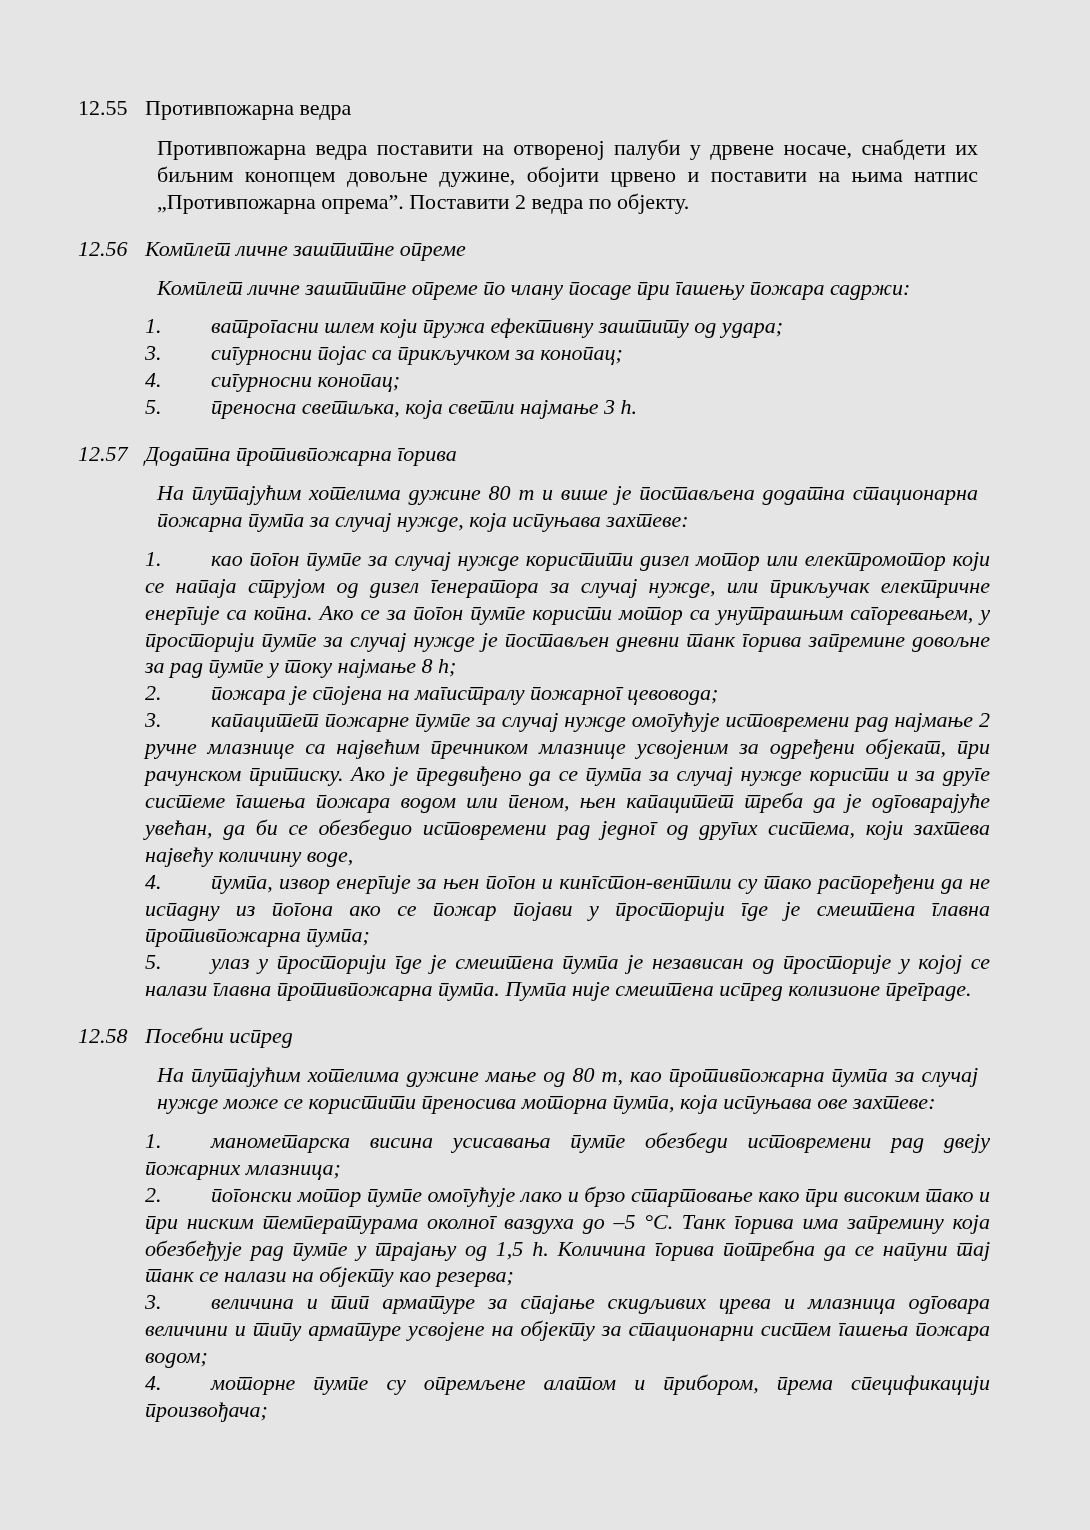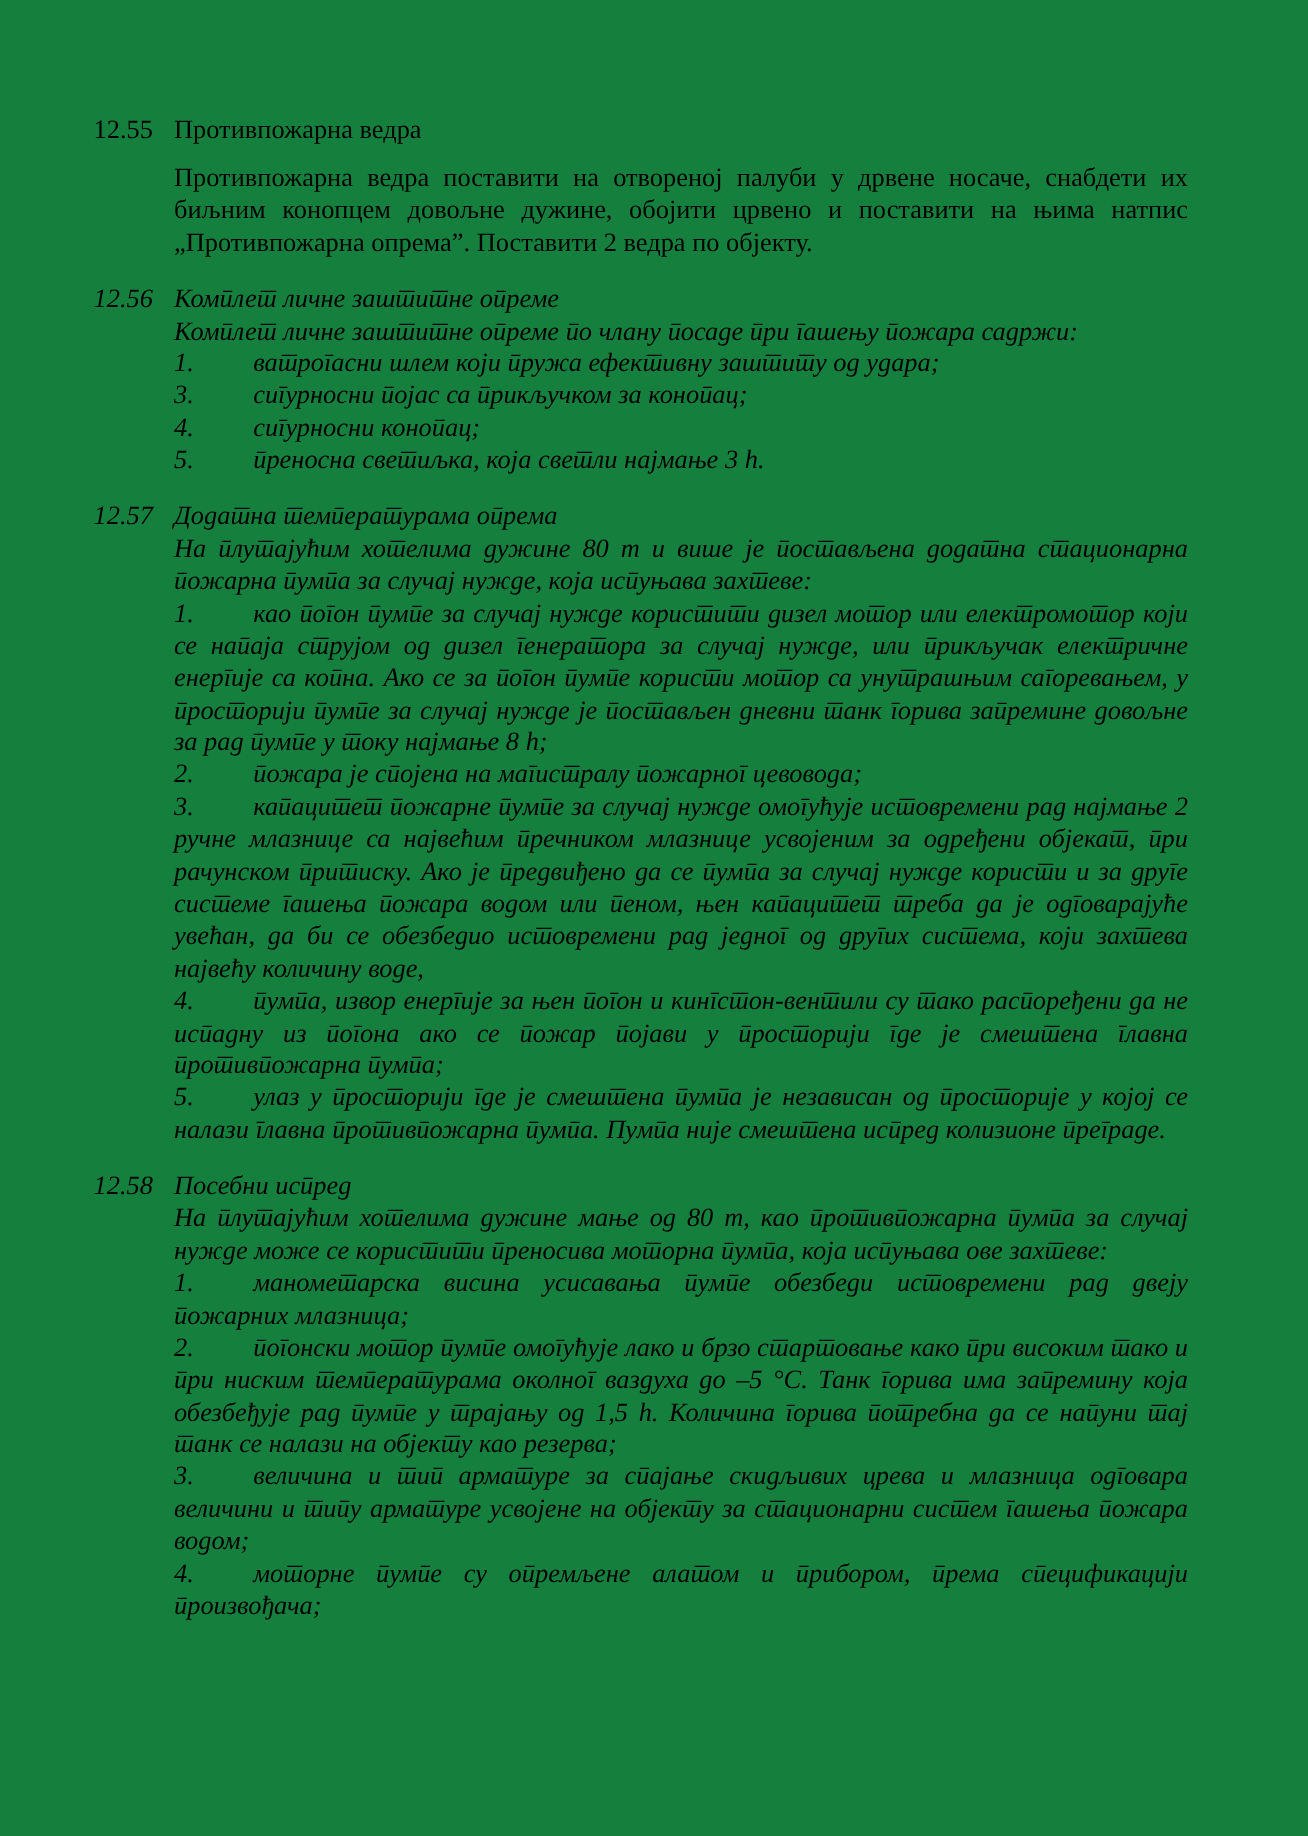--- a/index.html
+++ b/index.html
@@ -5,35 +5,35 @@
   * { box-sizing: border-box; }
   html, body {
     margin: 0;
     padding: 0;
     background: #ffffff;
   }
   .page {
     position: relative;
     width: 1090px;
     height: 1530px;
-    background: #15803d;
+    background: #e5e5e5;
     color: #000000;
     font-family: "Liberation Serif", "DejaVu Serif", serif;
     font-size: 22px;
     line-height: 26.9px;
     padding: 95px 100px 40px 78px;
     overflow: hidden;
   }
   .doc-section + .doc-section { margin-top: 20px; font-style: italic; }
   .sec-head { display: flex; }
   .sec-num { flex: 0 0 67px; }
   .sec-title { flex: 1 1 auto; }
   .sec-body { margin-left: 67px; }
   .para {
-    margin: 0;
+    margin: 12px;
     text-align: justify;
   }
   .para.gap-before { margin-top: 13px; }
   .list-item {
     margin: 0;
     text-align: justify;
   }
   .item-num {
     display: inline-block;
     width: 66px;
@@ -61,21 +61,21 @@
         <p class="para">Комплет личне заштитне опреме по члану посаде при гашењу пожара садржи:</p>
         <p class="list-item"><span class="item-num">1.</span><span class="item-text">ватрогасни шлем који пружа ефективну заштиту од удара;</span></p>
         <p class="list-item"><span class="item-num">3.</span><span class="item-text">сигурносни појас са прикључком за конопац;</span></p>
         <p class="list-item"><span class="item-num">4.</span><span class="item-text">сигурносни конопац;</span></p>
         <p class="list-item"><span class="item-num">5.</span><span class="item-text">преносна светиљка, која светли најмање 3 h.</span></p>
       </div>
     </section>
     <section class="doc-section">
       <div class="sec-head">
         <span class="sec-num">12.57</span>
-        <span class="sec-title">Додатна температурама опрема</span>
+        <span class="sec-title">Додатна противпожарна горива</span>
       </div>
       <div class="sec-body">
         <p class="para">На плутајућим хотелима дужине 80 m и више је постављена додатна стационарна пожарна пумпа за случај нужде, која испуњава захтеве:</p>
         <p class="list-item"><span class="item-num">1.</span><span class="item-text">као погон пумпе за случај нужде користити дизел мотор или електромотор који се напаја струјом од дизел генератора за случај нужде, или прикључак електричне енергије са копна. Ако се за погон пумпе користи мотор са унутрашњим сагоревањем, у просторији пумпе за случај нужде је постављен дневни танк горива запремине довољне за рад пумпе у току најмање 8 h;</span></p>
         <p class="list-item"><span class="item-num">2.</span><span class="item-text">пожара је спојена на магистралу пожарног цевовода;</span></p>
         <p class="list-item"><span class="item-num">3.</span><span class="item-text">капацитет пожарне пумпе за случај нужде омогућује истовремени рад најмање 2 ручне млазнице са највећим пречником млазнице усвојеним за одређени објекат, при рачунском притиску. Ако је предвиђено да се пумпа за случај нужде користи и за друге системе гашења пожара водом или пеном, њен капацитет треба да је одговарајуће увећан, да би се обезбедио истовремени рад једног од других система, који захтева највећу количину воде,</span></p>
         <p class="list-item"><span class="item-num">4.</span><span class="item-text">пумпа, извор енергије за њен погон и кингстон-вентили су тако распоређени да не испадну из погона ако се пожар појави у просторији где је смештена главна противпожарна пумпа;</span></p>
         <p class="list-item"><span class="item-num">5.</span><span class="item-text">улаз у просторији где је смештена пумпа је независан од просторије у којој се налази главна противпожарна пумпа. Пумпа није смештена испред колизионе преграде.</span></p>
       </div>
     </section>

